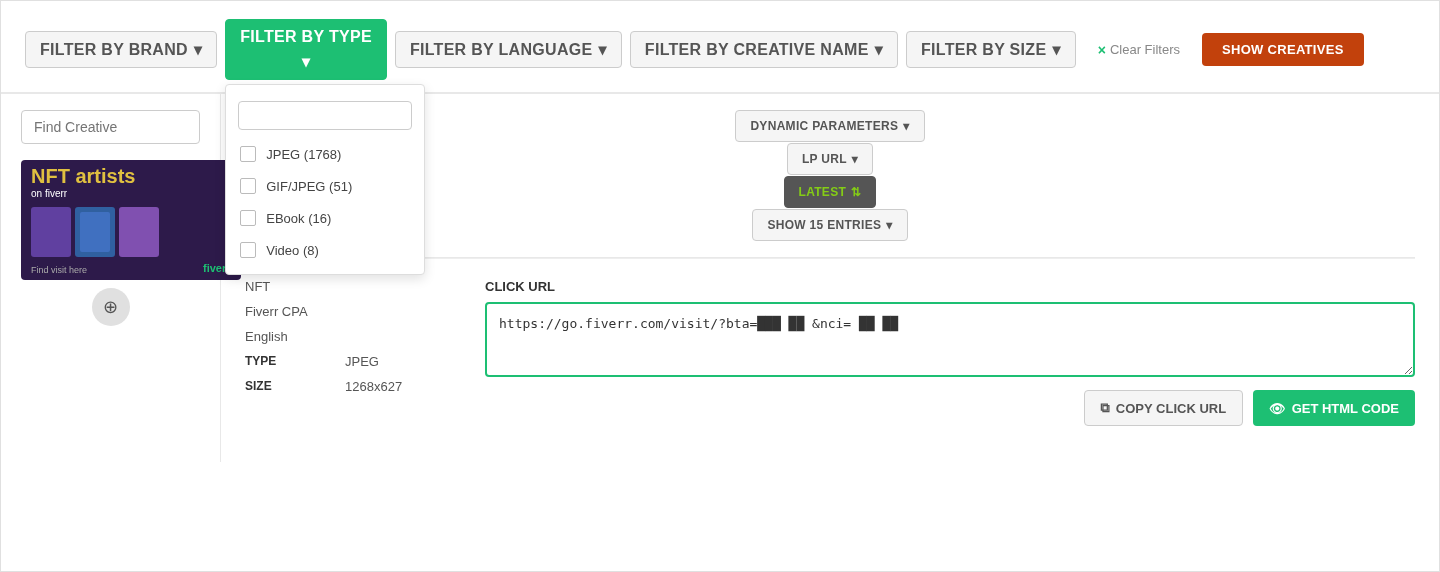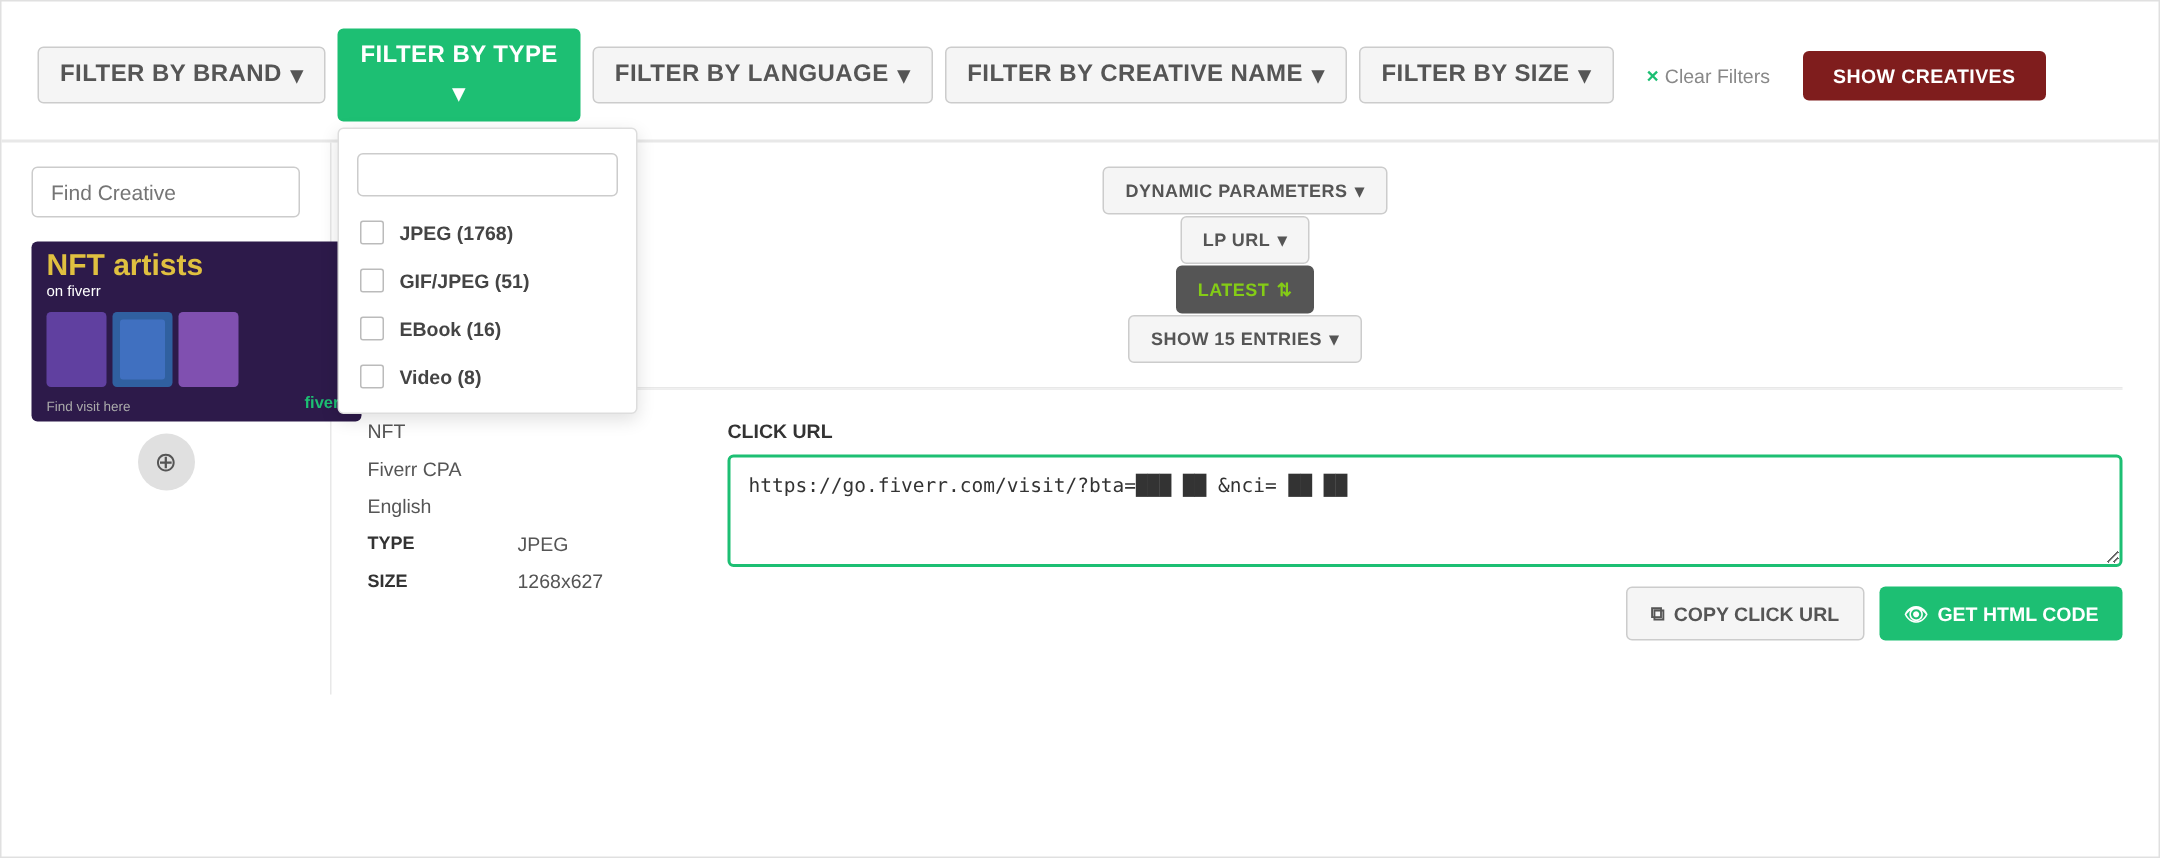--- a/index.html
+++ b/index.html
@@ -22,41 +22,41 @@
     .filter-btn.active { background: #1dbf73; border-color: #1dbf73; color: #fff; flex-direction: column; }
 
     .clear-filters-btn {
       display: flex; align-items: center; gap: 4px;
       padding: 8px 14px; border: none; background: transparent;
       color: #888; font-size: 13px; cursor: pointer;
     }
     .clear-filters-btn .x-icon { color: #1dbf73; font-weight: bold; font-size: 14px; }
 
     .show-creatives-btn {
-      padding: 9px 20px; background: #7f1d1d; border: none;
+      padding: 9px 20px; background: #c2410c; border: none;
       border-radius: 4px; color: #fff; font-size: 13px; font-weight: 700;
       letter-spacing: 0.3px; cursor: pointer; text-transform: uppercase;
     }
 
     
     .dropdown-container { position: relative; }
     .dropdown-menu {
       position: absolute; top: calc(100% + 4px); left: 0;
       background: #fff; border: 1px solid #ddd; border-radius: 4px;
       box-shadow: 0 4px 12px rgba(0,0,0,0.12); z-index: 100;
       min-width: 200px; padding: 8px 0;
     }
     .dropdown-search {
       margin: 8px 12px; padding: 6px 10px;
       border: 1px solid #ccc; border-radius: 4px; width: calc(100% - 24px);
       font-size: 13px; outline: none;
     }
     .dropdown-item {
       display: flex; align-items: center; gap: 10px;
-      padding: 8px 14px; cursor: pointer; font-size: 13px; color: #444; font-weight: bold;
+      padding: 8px 14px; cursor: pointer; font-size: 13px; color: #444;
     }
     .dropdown-checkbox {
       width: 16px; height: 16px; border: 1.5px solid #bbb;
       border-radius: 2px; background: #fff; flex-shrink: 0;
     }
 
     
     .main-area { display: flex; gap: 0; }
 
     

